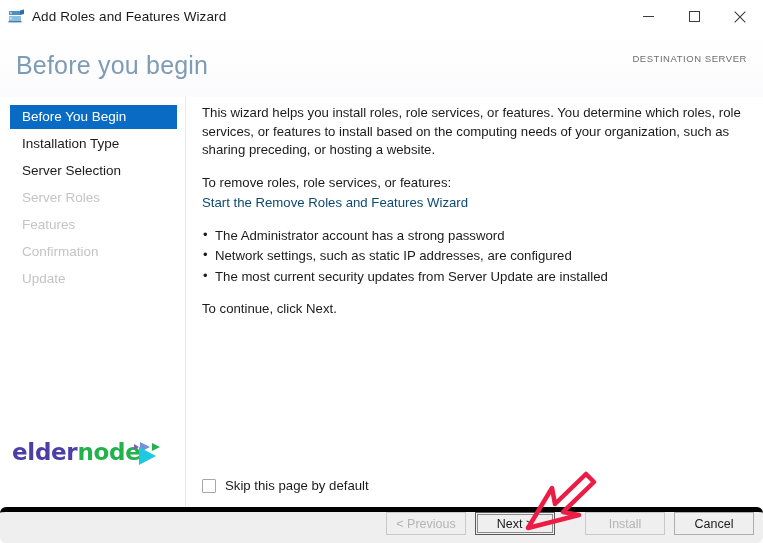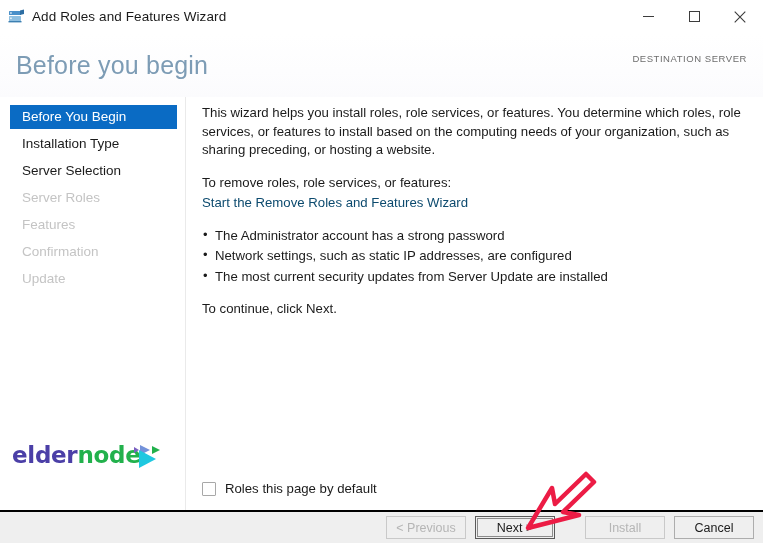--- a/index.html
+++ b/index.html
@@ -108,23 +108,23 @@
     width:14px;height:14px;box-sizing:border-box;
     border:1px solid #a8a8a8;background:#fff;border-radius:1px;
     margin-right:9px;flex:none;
   }
   .cbox-label{font-size:13.2px;color:#1b1b1b;}
 
   
   .footer{
     height:31px;min-height:31px;
     background:#efefef;
-    border-top:2px solid #000000;
-    position:relative;
-    display:flex;align-items:center;justify-content:flex-end;
+    border-top:5px solid #000000;
+    position:relative;
+    display:flex;align-items:flex-start;justify-content:flex-end;border-radius:6px;
   }
   .btn{
     width:80px;height:23px;
     box-sizing:border-box;
     border:1px solid #adadad;
     background:#efefef;
     font-family:"Liberation Sans","DejaVu Sans",sans-serif;
     font-size:12.5px;color:#1b1b1b;
     display:flex;align-items:center;justify-content:center;
     margin-right:9px;
@@ -235,21 +235,21 @@
       <ul class="checks">
         <li>The Administrator account has a strong password</li>
         <li>Network settings, such as static IP addresses, are configured</li>
         <li>The most current security updates from Server Update are installed</li>
       </ul>
 
       <p>To continue, click Next.</p>
 
       <div class="checkbox-row">
         <span class="cbox"></span>
-        <span class="cbox-label">Roles this page by default</span>
+        <span class="cbox-label">Skip this page by default</span>
       </div>
     </div>
 
     <div class="watermark">
       <span class="wm-text">
         <span class="wm-elder">elder</span><span class="wm-node">node</span>
       </span>
       <span class="wm-arrows">
         <svg width="46" height="26" viewBox="0 0 46 26">
           <path d="M14 1 L24 6 L14 11 Z" fill="#5b7fd4" opacity="0.85"></path>

